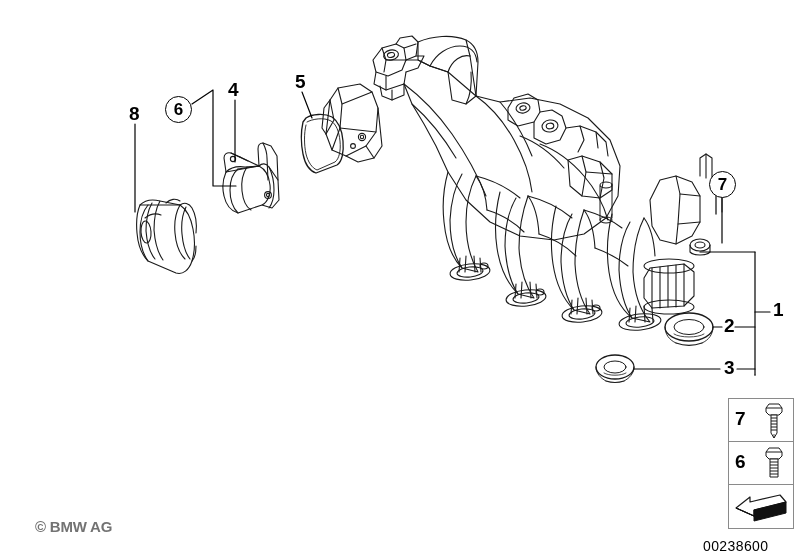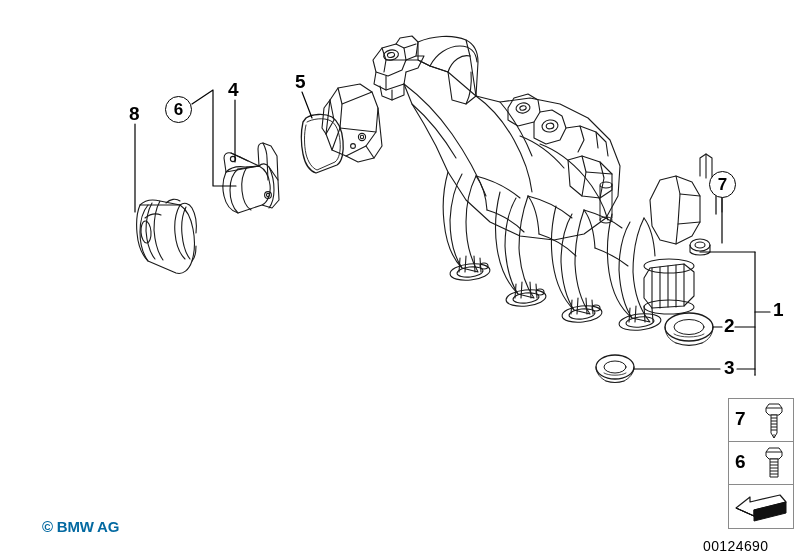--- a/index.html
+++ b/index.html
@@ -73,26 +73,26 @@
     color: #000;
     line-height: 1;
   }
   .legend-art {
     position: absolute;
     right: 4px;
     top: 2px;
   }
   #copyright {
     position: absolute;
-    left: 42px;
+    left: 35px;
     top: 518px;
     font-family: "Liberation Sans", sans-serif;
     font-weight: bold;
     font-size: 15px;
-    color: #0369a1;
+    color: #737373;
     letter-spacing: -0.2px;
     white-space: nowrap;
   }
   #diagram-number {
     position: absolute;
     left: 703px;
     top: 538px;
     font-family: "Liberation Sans", sans-serif;
     font-size: 14px;
     color: #000;
@@ -374,15 +374,15 @@
     <div class="legend-row last">
       <svg style="position:absolute; left:3px; top:4px;" width="58" height="36" viewBox="0 0 58 36">
         <path d="M4 19 L18 8 L18 13 L48 6 L54 13 L22 21 L22 27 Z" fill="#ffffff" stroke="#1a1a1a" stroke-width="1.2" stroke-linejoin="round"></path>
         <path d="M4 19 L22 27 L22 32 L54 24 L54 13 L22 21 L22 27 Z" fill="#111111" stroke="#111111" stroke-width="1"></path>
       </svg>
     </div>
 
   </div>
 
   <div id="copyright">© BMW AG</div>
-  <div id="diagram-number">00124690</div>
+  <div id="diagram-number">00238600</div>
 
 </div>
 
 </body></html>

